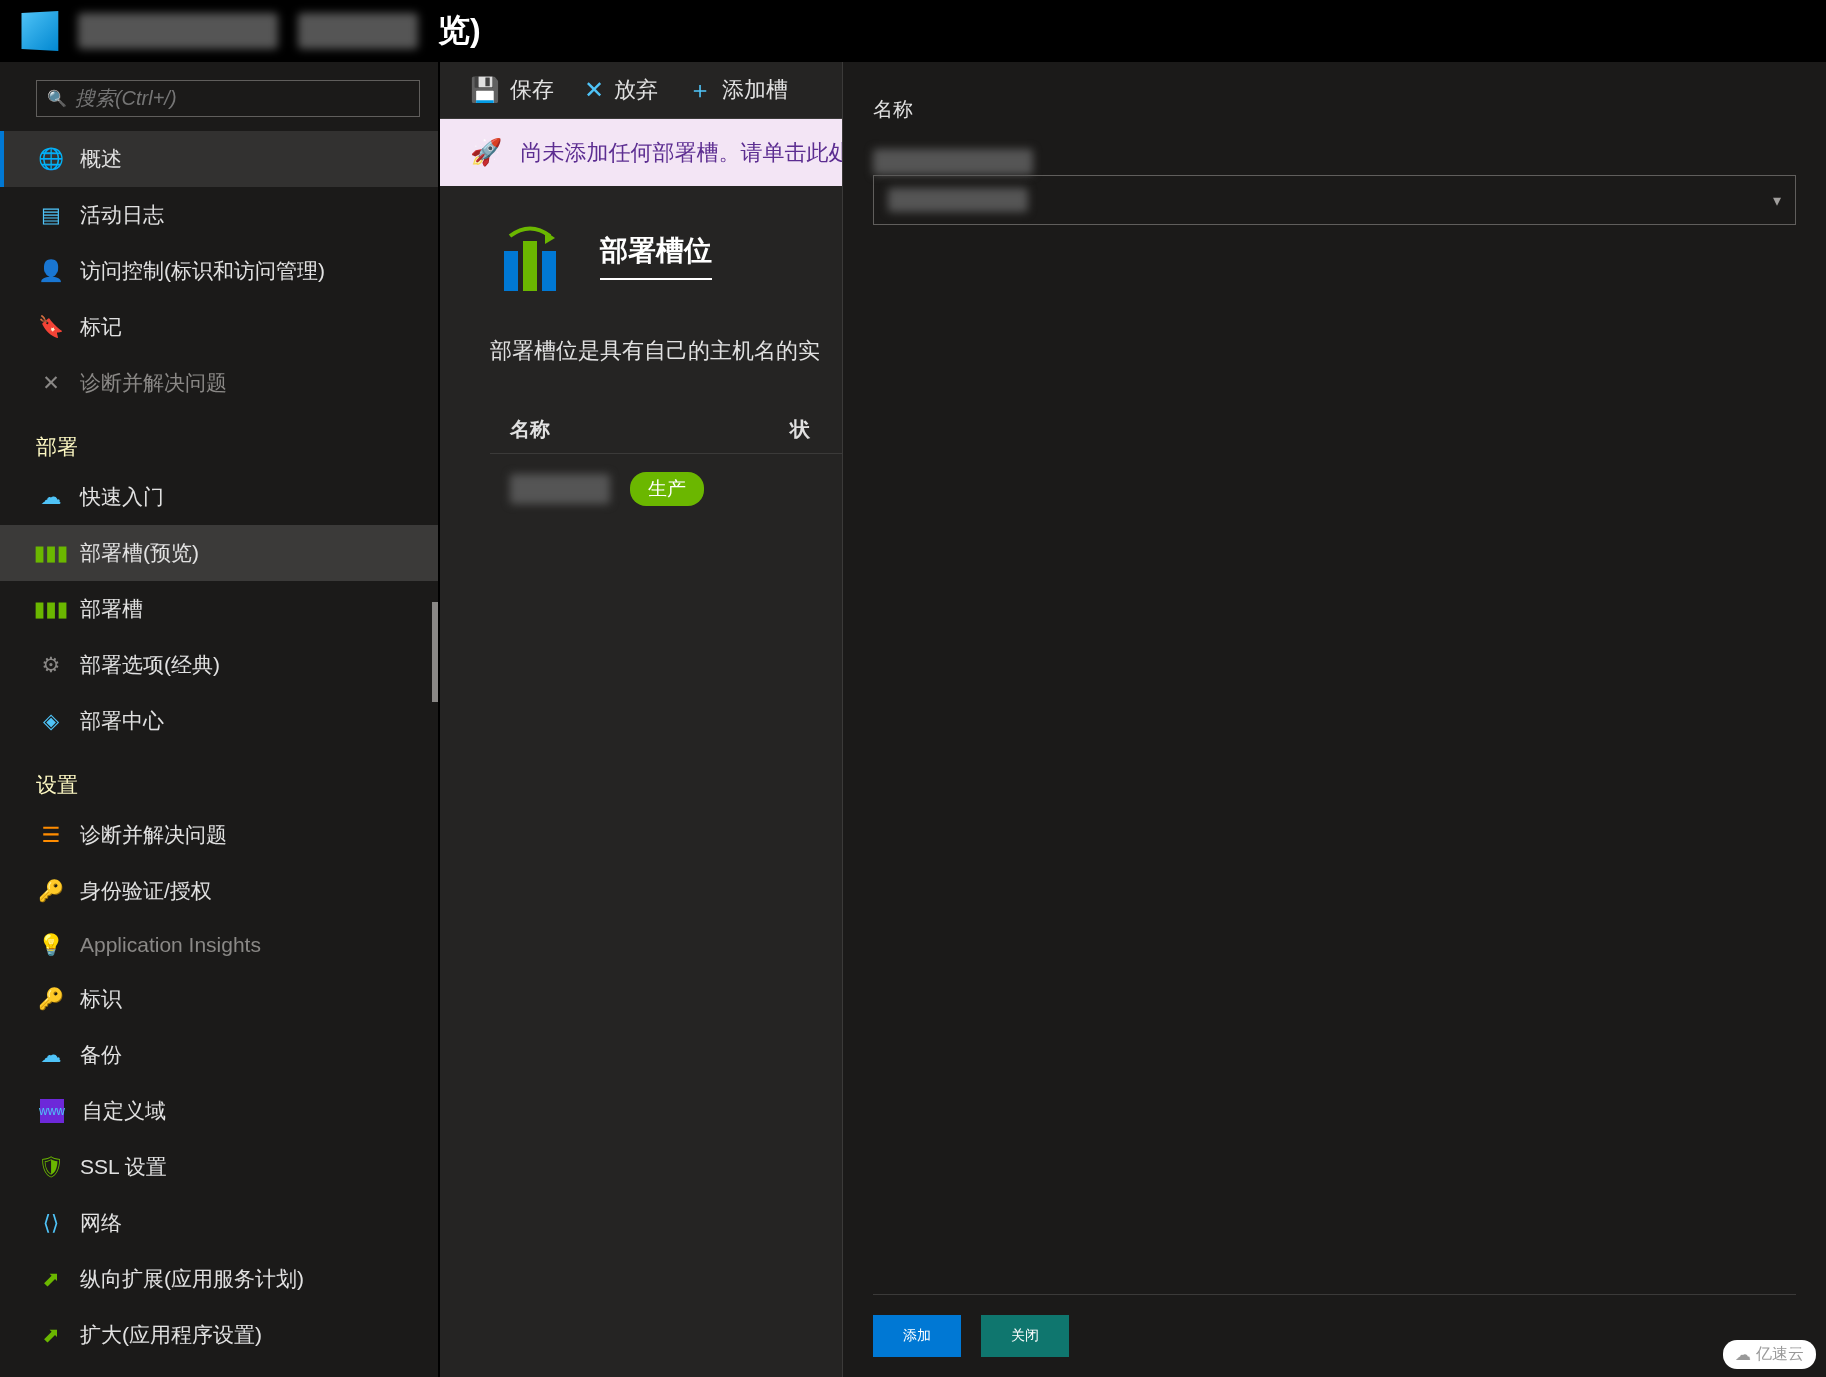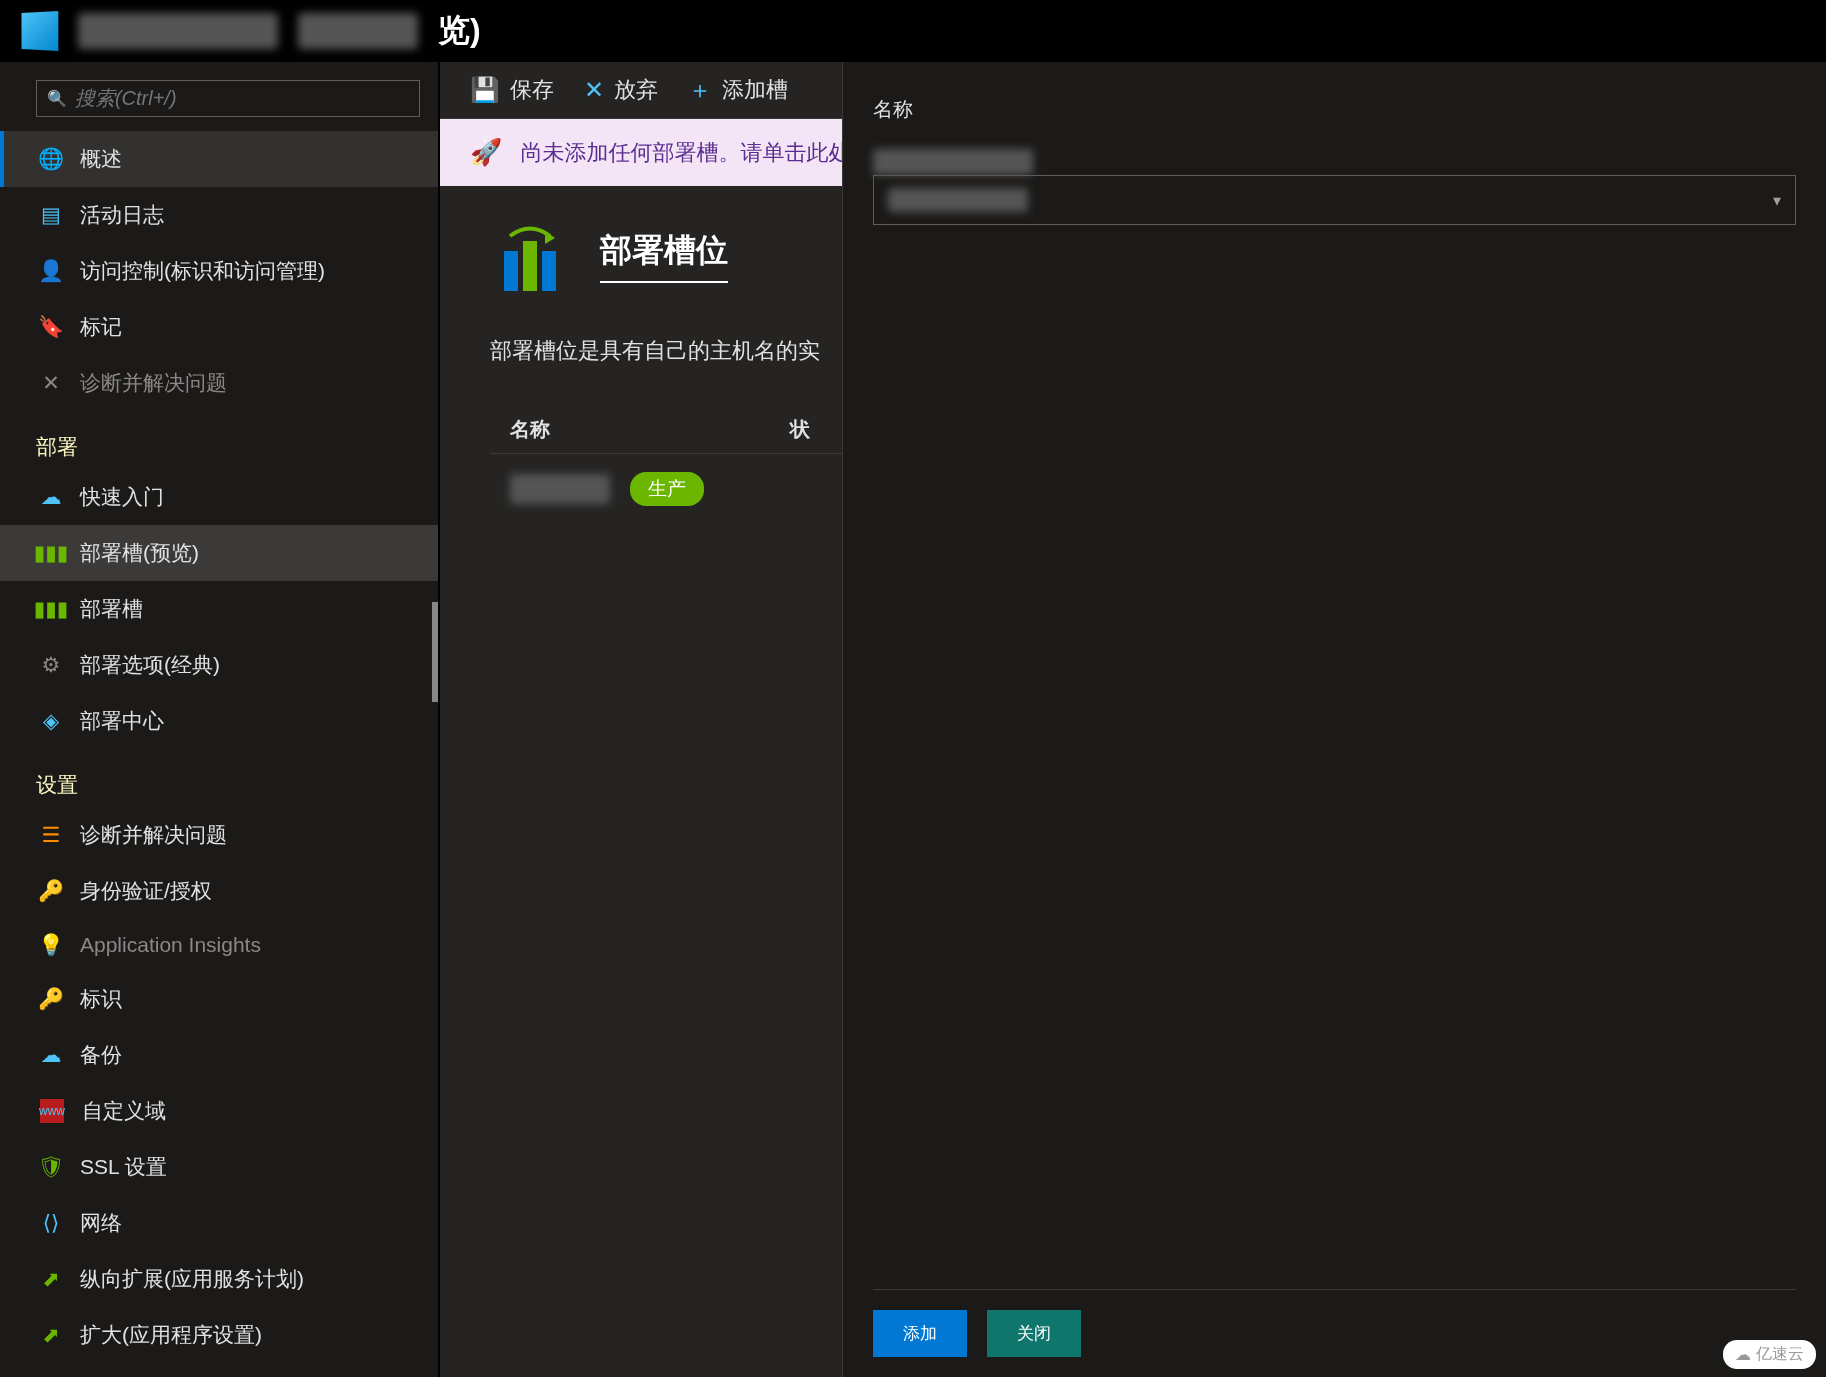--- a/index.html
+++ b/index.html
@@ -165,21 +165,21 @@
       align-items: center;
       gap: 30px;
       margin-bottom: 40px;
     }
     .slot-icon {
       width: 80px;
       height: 80px;
       position: relative;
     }
     .slot-title {
-      font-size: 32px;
+      font-size: 28px;
       font-weight: 600;
       color: #fff;
       padding-bottom: 8px;
       border-bottom: 2px solid #fff;
     }
     .slot-desc {
       font-size: 22px;
       color: #e1e1e1;
       margin-bottom: 40px;
     }
@@ -246,21 +246,21 @@
     }
     .panel-footer {
       margin-top: auto;
       border-top: 1px solid #3b3a39;
       padding-top: 20px;
       display: flex;
       gap: 20px;
     }
     .btn {
       padding: 12px 30px;
-      font-size: 17px;
+      font-size: 14px;
       cursor: pointer;
       border: none;
       text-align: right;
     }
     .btn-primary {
       background: #0078d4;
       color: #fff;
     }
     .btn-secondary {
       background: #0f766e;
@@ -359,21 +359,21 @@
     </div>
     <div class="nav-item">
       <span class="icon" style="color:#ffb900;">🔑</span>
       <span>标识</span>
     </div>
     <div class="nav-item">
       <span class="icon" style="color:#4fc3f7;">☁</span>
       <span>备份</span>
     </div>
     <div class="nav-item">
-      <span class="icon" style="color:#4fc3f7;background:#b91c1c;font-size:12px;padding:12px;">www</span>
+      <span class="icon" style="color:#4fc3f7;background:#6d28d9;font-size:12px;padding:12px;">www</span>
       <span>自定义域</span>
     </div>
     <div class="nav-item">
       <span class="icon" style="color:#6bb700;">🛡</span>
       <span>SSL 设置</span>
     </div>
     <div class="nav-item">
       <span class="icon" style="color:#4fc3f7;">⟨⟩</span>
       <span>网络</span>
     </div>

